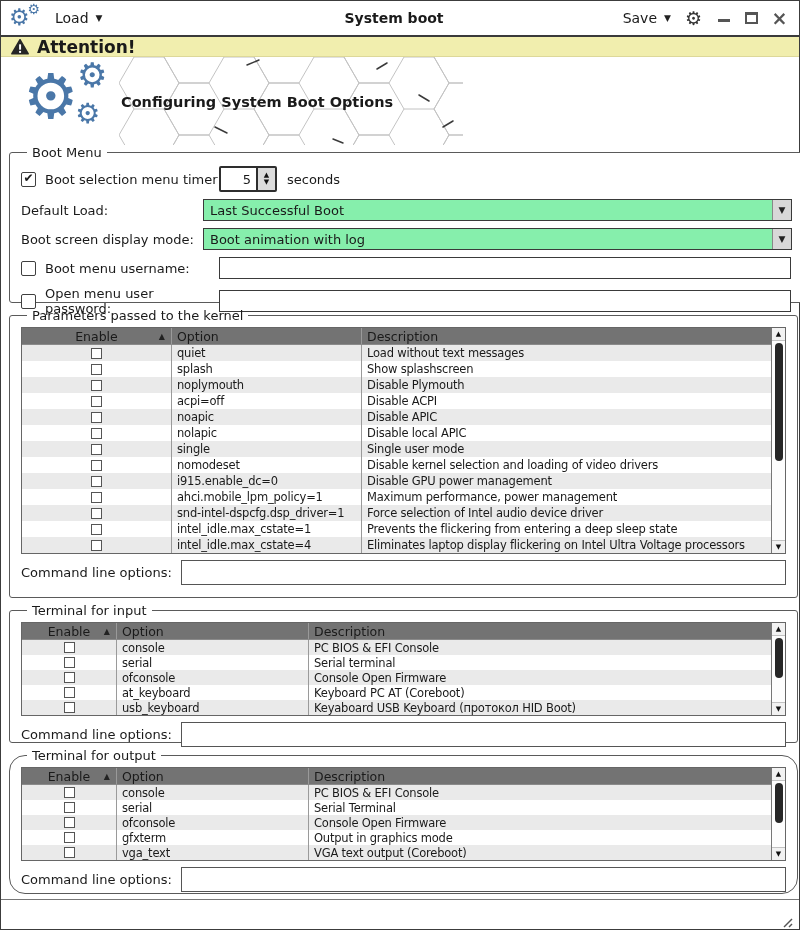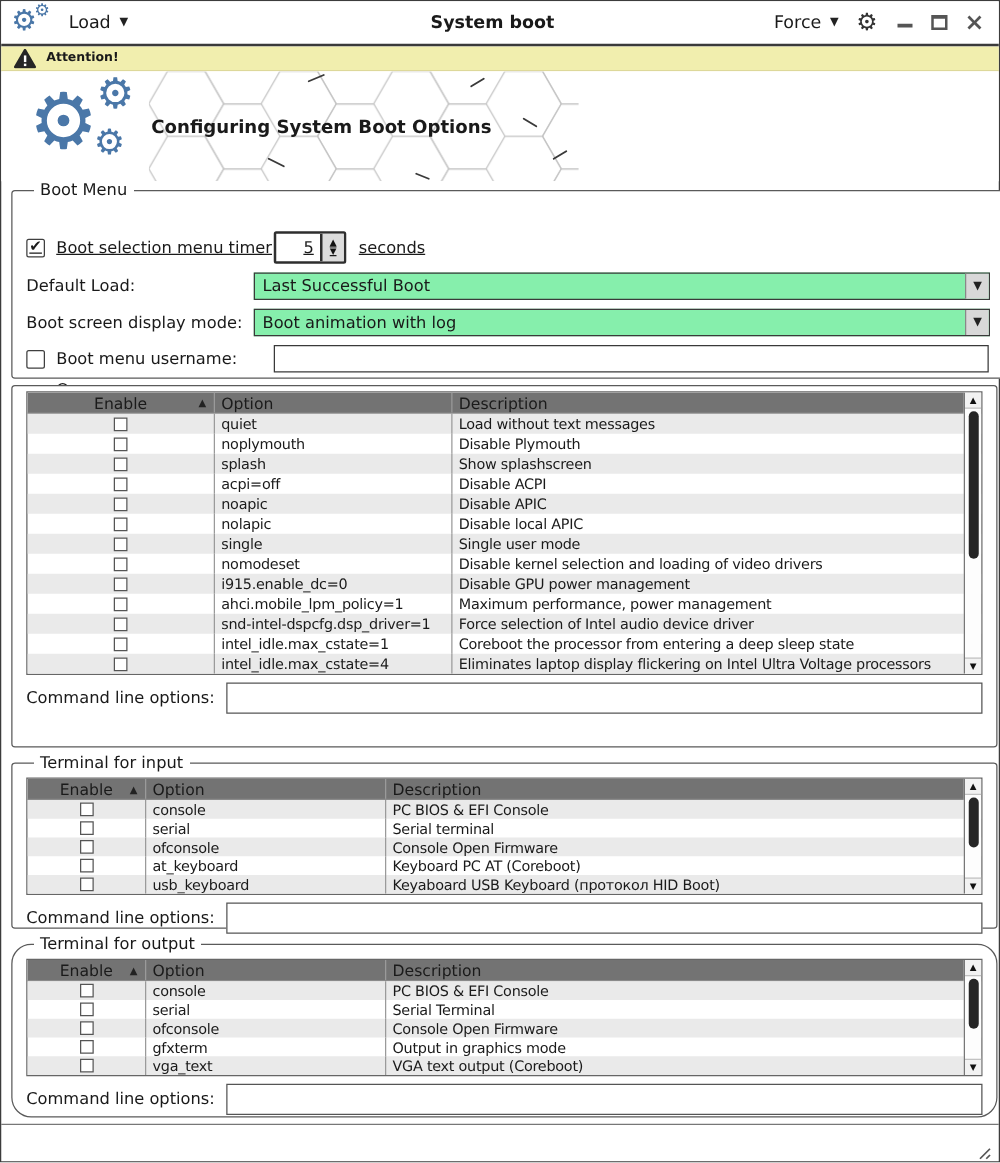--- a/index.html
+++ b/index.html
@@ -40,21 +40,21 @@
   .minbar { width:12px; height:3px; background:#555; margin-top:4px; }
   .wc-max { width:13px; height:12px; border:2px solid #555; border-top-width:3px; }
   .wc-close { font-size:19px; font-weight:bold; line-height:14px; }
 
   
   .attention {
     height:20px; flex:none;
     background:#f1eeae;
     border-bottom:1px solid #ddd89a;
     display:flex; align-items:center; gap:8px;
-    padding:0 10px; font-size:10px; font-weight:600;
+    padding:0 10px; font-size:17px; font-weight:600;
   }
   .warn-svg { width:18px; height:16px; flex:none; }
 
   
   .app-header { height:88px; flex:none; position:relative; overflow:hidden; background:#fff; }
   .hex-bg { position:absolute; left:118px; top:0; }
   .big-gears { position:absolute; left:22px; top:4px; width:92px; height:80px; color:#4a77a8; }
   .big-gears .bg1 { position:absolute; left:0; top:0; font-size:62px; line-height:72px; }
   .big-gears .bg2 { position:absolute; left:54px; top:-6px; font-size:34px; line-height:40px; }
   .big-gears .bg3 { position:absolute; left:52px; top:36px; font-size:28px; line-height:34px; }
@@ -67,21 +67,21 @@
     padding:4px 11px 6px 11px;
     background:#fff; flex:none;
   }
   fieldset.grp legend { font-size:13px; padding:0 5px; margin-left:6px; }
   #grp-bootmenu { height:158px; }
   #grp-kernel  { height:290px; }
   #grp-input   { height:140px; }
   #grp-output  { height:146px;border-radius:16px; }
 
   .frow { display:flex; align-items:center; margin-top:7px; }
-  .frow:first-of-type { margin-top:21px;text-decoration:underline; }
+  .frow:first-of-type { margin-top:2px; }
   .lead { display:flex; align-items:center; gap:9px; width:198px; flex:none; }
   .lead-label { width:182px; flex:none; }
   .lbl { font-size:13px; }
   .unit { margin-left:10px; }
 
   
   .cb {
     width:15px; height:15px; flex:none;
     border:1.5px solid #3f3f3f; border-radius:2px; background:#fff;
     display:inline-flex; align-items:center; justify-content:center;
@@ -156,21 +156,21 @@
     <span class="app-icon">
       <span class="g1">⚙</span>
       <span class="g2">⚙</span>
     </span>
     <div class="menu-btn">
       <span>Load</span>
       <span class="caret">▼</span>
     </div>
     <div class="tb-right">
       <div class="menu-btn">
-        <span>Force</span>
+        <span>Save</span>
         <span class="caret">▼</span>
       </div>
       <span class="gear-dark">⚙</span>
       <span class="wc">
           <span class="minbar"></span>
         </span>
       <span class="wc wc-max"></span>
       <span class="wc wc-close">×</span>
     </div>
   </div>
@@ -262,20 +262,21 @@
     <div class="frow">
       <span class="lead">
         <span class="cb"></span>
         <span class="lbl">Open menu user password:</span>
       </span>
       <input class="tfield" style="width: 572px;" value="">
     </div>
   </fieldset>
 
   <fieldset class="grp" id="grp-kernel">
+    <legend>Parameters passed to the kernel</legend>
     <div class="table tbl-kernel cols-wide">
       <div class="thead">
         <div class="cell c-enable">
           <span>Enable</span>
           <span class="sort">▲</span>
         </div>
         <div class="cell c-opt">Option</div>
         <div class="cell c-desc">Description</div>
       </div>
       <div class="rows">
@@ -283,34 +284,34 @@
             <div class="cell c-enable">
               <span class="cb cb-sm"></span>
             </div>
             <div class="cell c-opt">quiet</div>
             <div class="cell c-desc">Load without text messages</div>
           </div>
           <div class="trow">
             <div class="cell c-enable">
               <span class="cb cb-sm"></span>
             </div>
+            <div class="cell c-opt">splash</div>
+            <div class="cell c-desc">Show splashscreen</div>
+          </div>
+          <div class="trow">
+            <div class="cell c-enable">
+              <span class="cb cb-sm"></span>
+            </div>
             <div class="cell c-opt">noplymouth</div>
             <div class="cell c-desc">Disable Plymouth</div>
           </div>
           <div class="trow">
             <div class="cell c-enable">
               <span class="cb cb-sm"></span>
             </div>
-            <div class="cell c-opt">splash</div>
-            <div class="cell c-desc">Show splashscreen</div>
-          </div>
-          <div class="trow">
-            <div class="cell c-enable">
-              <span class="cb cb-sm"></span>
-            </div>
             <div class="cell c-opt">acpi=off</div>
             <div class="cell c-desc">Disable ACPI</div>
           </div>
           <div class="trow">
             <div class="cell c-enable">
               <span class="cb cb-sm"></span>
             </div>
             <div class="cell c-opt">noapic</div>
             <div class="cell c-desc">Disable APIC</div>
           </div>
@@ -354,21 +355,21 @@
               <span class="cb cb-sm"></span>
             </div>
             <div class="cell c-opt">snd-intel-dspcfg.dsp_driver=1</div>
             <div class="cell c-desc">Force selection of Intel audio device driver</div>
           </div>
           <div class="trow">
             <div class="cell c-enable">
               <span class="cb cb-sm"></span>
             </div>
             <div class="cell c-opt">intel_idle.max_cstate=1</div>
-            <div class="cell c-desc">Coreboot the processor from entering a deep sleep state</div>
+            <div class="cell c-desc">Prevents the flickering from entering a deep sleep state</div>
           </div>
           <div class="trow">
             <div class="cell c-enable">
               <span class="cb cb-sm"></span>
             </div>
             <div class="cell c-opt">intel_idle.max_cstate=4</div>
             <div class="cell c-desc">Eliminates laptop display flickering on Intel Ultra Voltage processors</div>
           </div>
         </div>
       <div class="vscroll">

